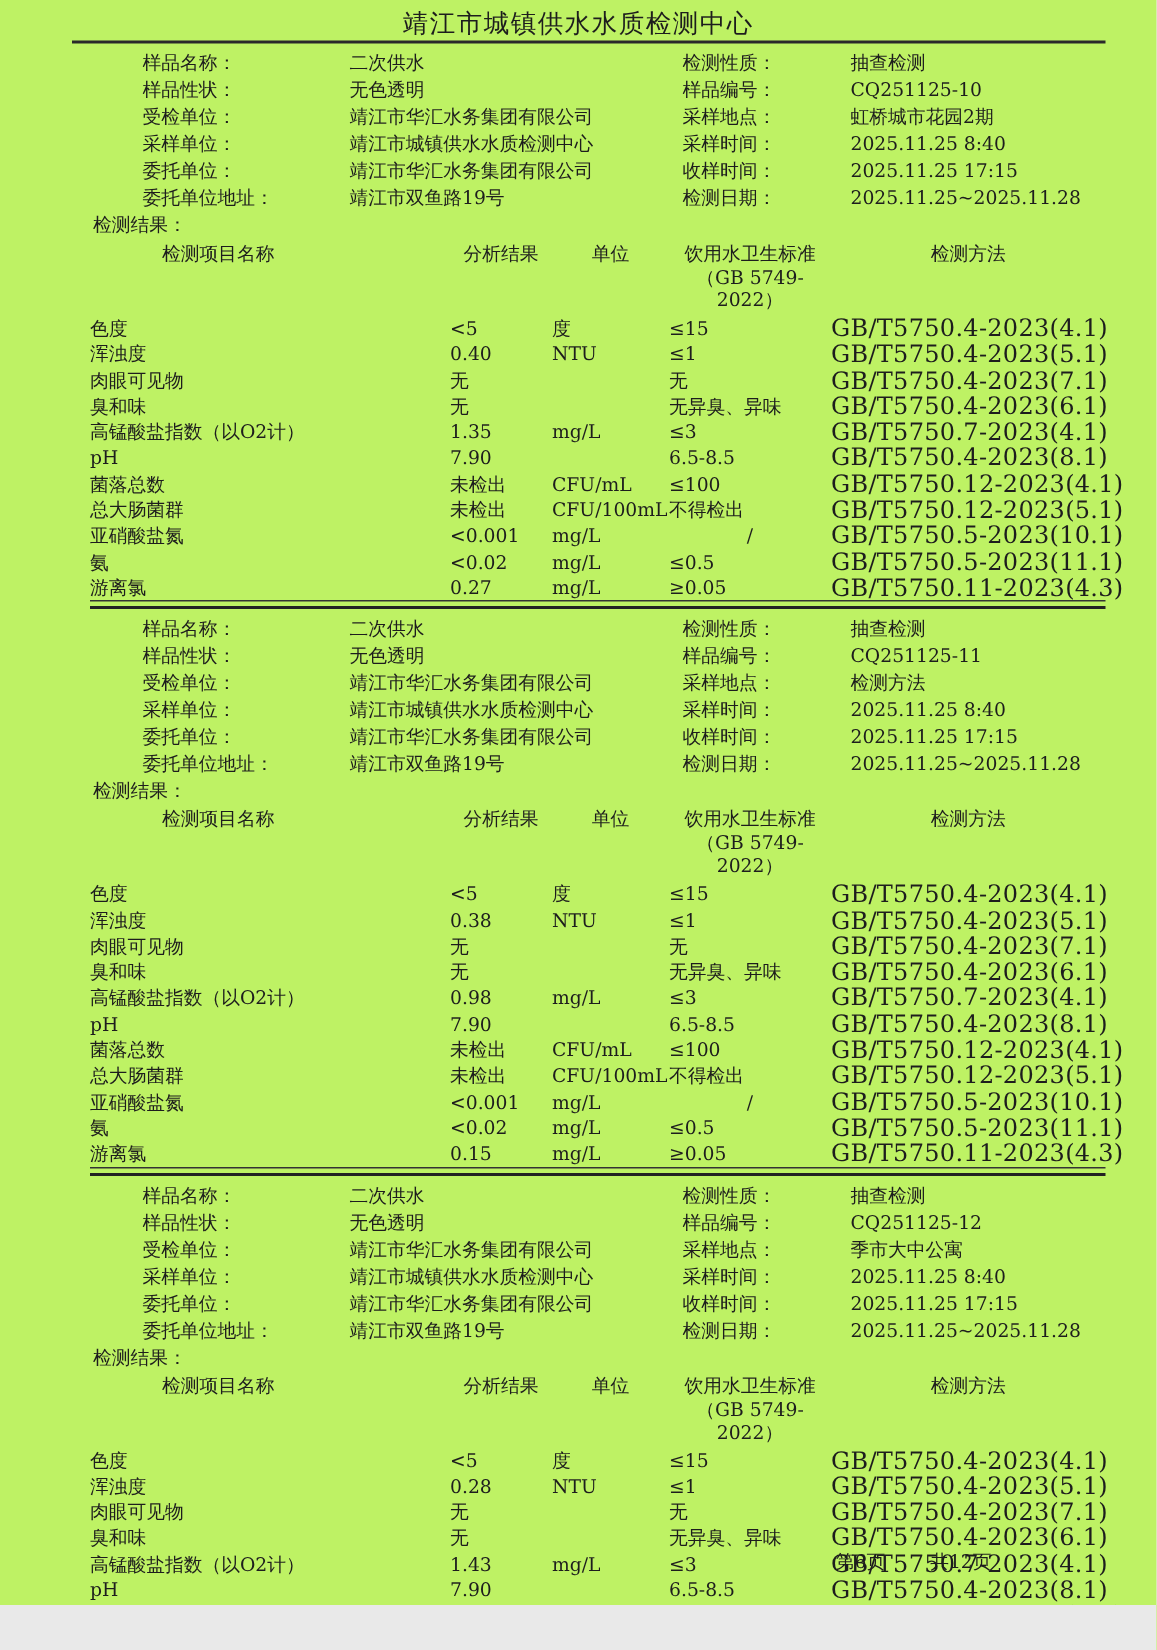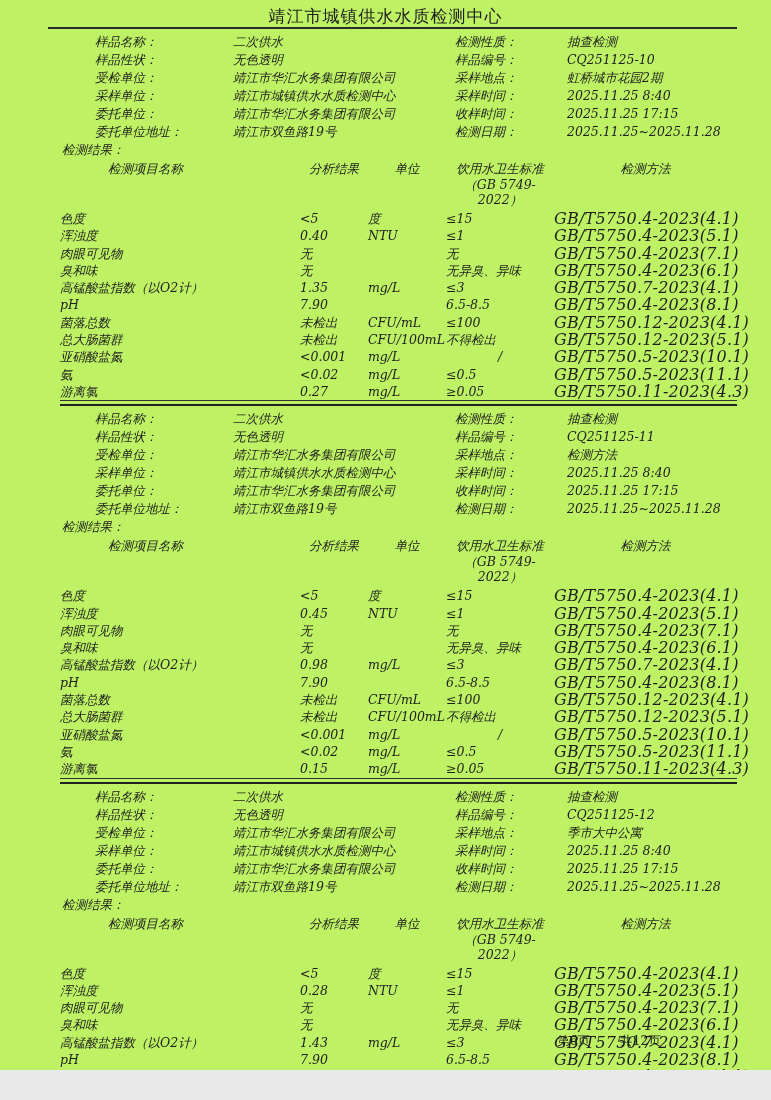--- a/index.html
+++ b/index.html
@@ -6,21 +6,21 @@
   .page{
     width:771px;height:1070px;margin:0 auto;background:#bef264;
     position:relative;box-sizing:border-box;
     font-family:"DejaVu Serif","Liberation Serif",serif;
     color:#1d1d1d;overflow:hidden;
   }
   .titles{text-align:center;padding-top:6px;line-height:20px;}
   .title-main{font-size:17px;letter-spacing:1px;}
   .title-sub{font-size:16px;letter-spacing:2px;}
   .rule-title{margin:1px 34px 0 48px;border-bottom:2.5px solid #2a2a2a;}
-  .content{margin:0 34px 0 60px;font-style:italic;}
+  .content{margin:0 34px 0 60px;}
   .section{padding-top:4px;}
   .section-divider{margin:0 34px 0 60px;height:3px;border-top:1.5px solid #333;border-bottom:2.5px solid #222;}
   .info-grid{display:grid;grid-template-columns:138px 222px 112px auto;
     padding-left:35px;font-size:12.5px;line-height:18px;}
   .info-grid span{white-space:nowrap;overflow:hidden;}
   .results-heading{font-size:12.5px;line-height:18px;padding-left:2px;}
   table.results{border-collapse:collapse;table-layout:fixed;width:100%;
     font-size:12.5px;margin-top:2px;}
   table.results col.c1{width:240px;}
   table.results col.c2{width:68px;}
@@ -243,21 +243,21 @@
       <tbody>
           <tr>
             <td class="c-item">色度</td>
             <td class="c-result">&lt;5</td>
             <td class="c-unit">度</td>
             <td class="c-standard">≤15</td>
             <td class="c-method">GB/T5750.4-2023(4.1)</td>
           </tr>
           <tr>
             <td class="c-item">浑浊度</td>
-            <td class="c-result">0.45</td>
+            <td class="c-result">0.38</td>
             <td class="c-unit">NTU</td>
             <td class="c-standard">≤1</td>
             <td class="c-method">GB/T5750.4-2023(5.1)</td>
           </tr>
           <tr>
             <td class="c-item">肉眼可见物</td>
             <td class="c-result">无</td>
             <td class="c-unit"></td>
             <td class="c-standard">无</td>
             <td class="c-method">GB/T5750.4-2023(7.1)</td>

